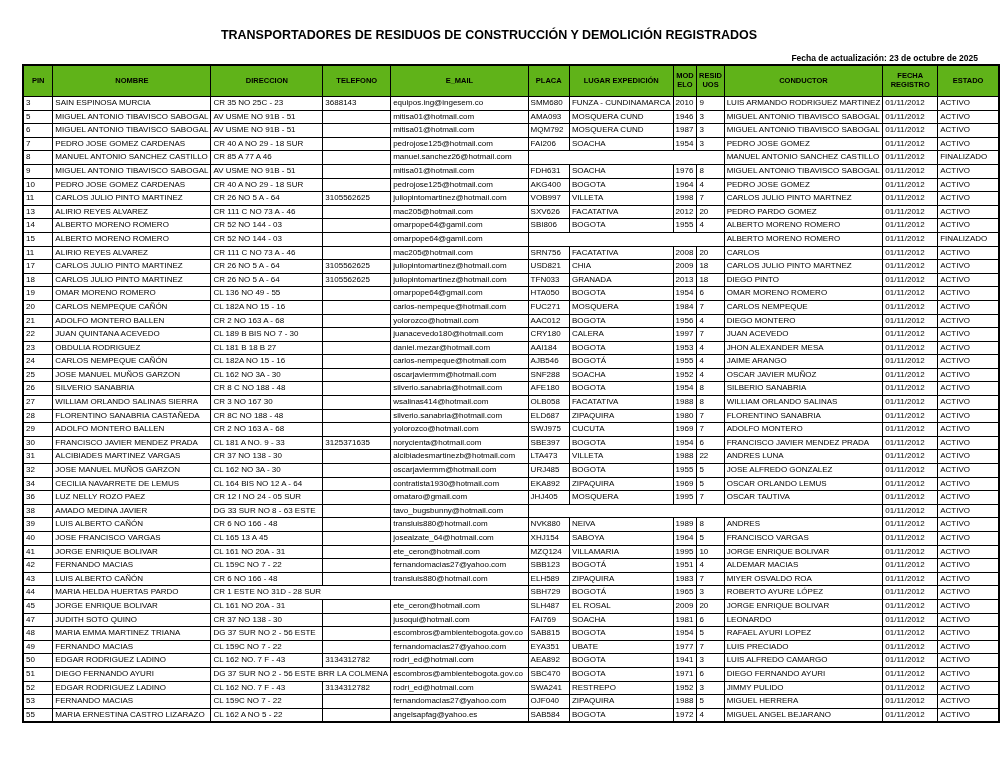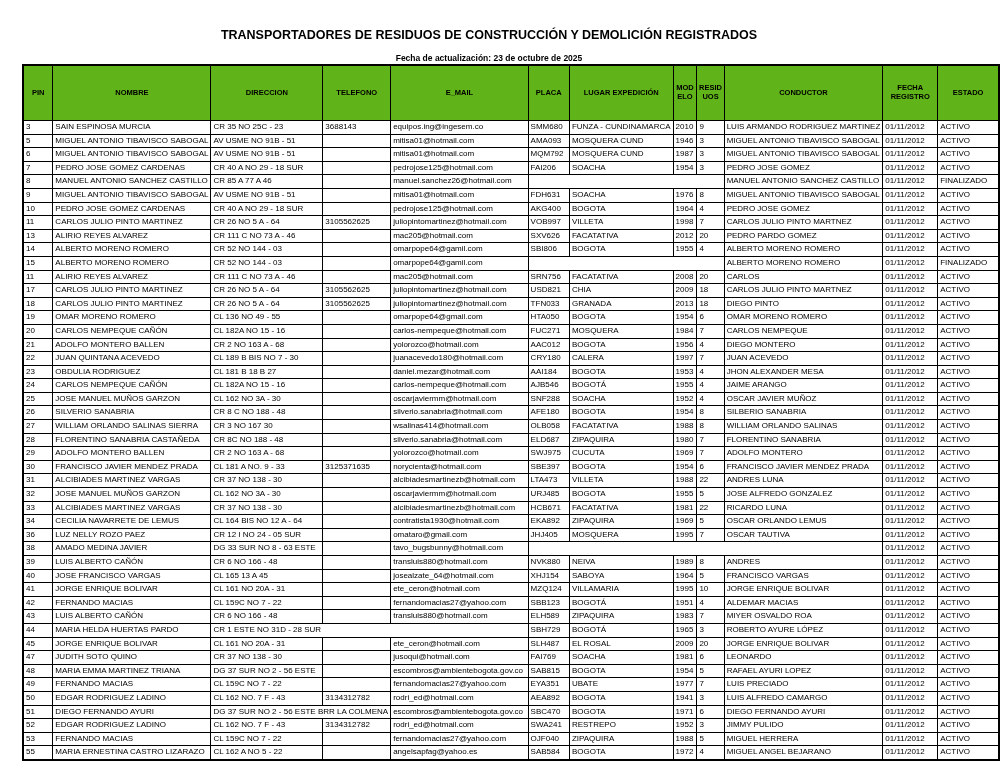--- a/index.html
+++ b/index.html
@@ -1,28 +1,28 @@
 <!DOCTYPE html>
 <html style="--green: #60B319;"><head>
 <meta charset="utf-8">
 <style>
   html,body{margin:0;padding:0;background:#ffffff;}
   body{width:1000px;height:772px;font-family:"Liberation Sans",sans-serif;color:#000;}
   .page{position:relative;width:1000px;height:772px;background:#fff;overflow:hidden;}
   .title{position:absolute;top:28px;left:0;width:978px;text-align:center;
          font-size:12.5px;font-weight:bold;letter-spacing:0px;}
-  .subtitle{position:absolute;top:53px;left:0;width:978px;text-align:center;
+  .subtitle{position:absolute;top:53px;left:0;width:978px;text-align:right;
             font-size:8.5px;font-weight:bold;}
   table.registry{position:absolute;left:22px;top:64px;border-collapse:collapse;
                  table-layout:fixed;border:2px solid #000;}
   table.registry th{
     background:var(--green,#60B319);
     border:1px solid #000;
     font-size:7.5px;font-weight:bold;text-align:center;vertical-align:middle;
-    height:22px;padding:16px 1px;overflow:hidden;overflow-wrap:anywhere;line-height:1.15;}
+    height:22px;padding:4px 1px;overflow:hidden;overflow-wrap:anywhere;line-height:1.15;}
   table.registry td{
     border:1px solid #000;
     font-size:8px;font-weight:normal;text-align:left;vertical-align:middle;
     height:12.6px;line-height:12.6px;padding:0 2px;
     white-space:nowrap;overflow:hidden;}
 </style>
 </head>
 <body>
 
 <div class="page">
@@ -440,34 +440,20 @@
           <td>oscarjaviermm@hotmail.com</td>
           <td>URJ485</td>
           <td>BOGOTA</td>
           <td>1955</td>
           <td>5</td>
           <td>JOSE ALFREDO GONZALEZ</td>
           <td>01/11/2012</td>
           <td>ACTIVO</td>
         </tr>
         <tr>
-          <td>33</td>
-          <td>ALCIBIADES MARTINEZ VARGAS</td>
-          <td>CR 37 NO 138 - 30</td>
-          <td></td>
-          <td>alcibiadesmartinezb@hotmail.com</td>
-          <td>HCB671</td>
-          <td>FACATATIVA</td>
-          <td>1981</td>
-          <td>22</td>
-          <td>RICARDO LUNA</td>
-          <td>01/11/2012</td>
-          <td>ACTIVO</td>
-        </tr>
-        <tr>
           <td>34</td>
           <td>CECILIA NAVARRETE DE LEMUS</td>
           <td>CL 164 BIS NO 12 A - 64</td>
           <td></td>
           <td>contratista1930@hotmail.com</td>
           <td>EKA892</td>
           <td>ZIPAQUIRA</td>
           <td>1969</td>
           <td>5</td>
           <td>OSCAR ORLANDO LEMUS</td>

